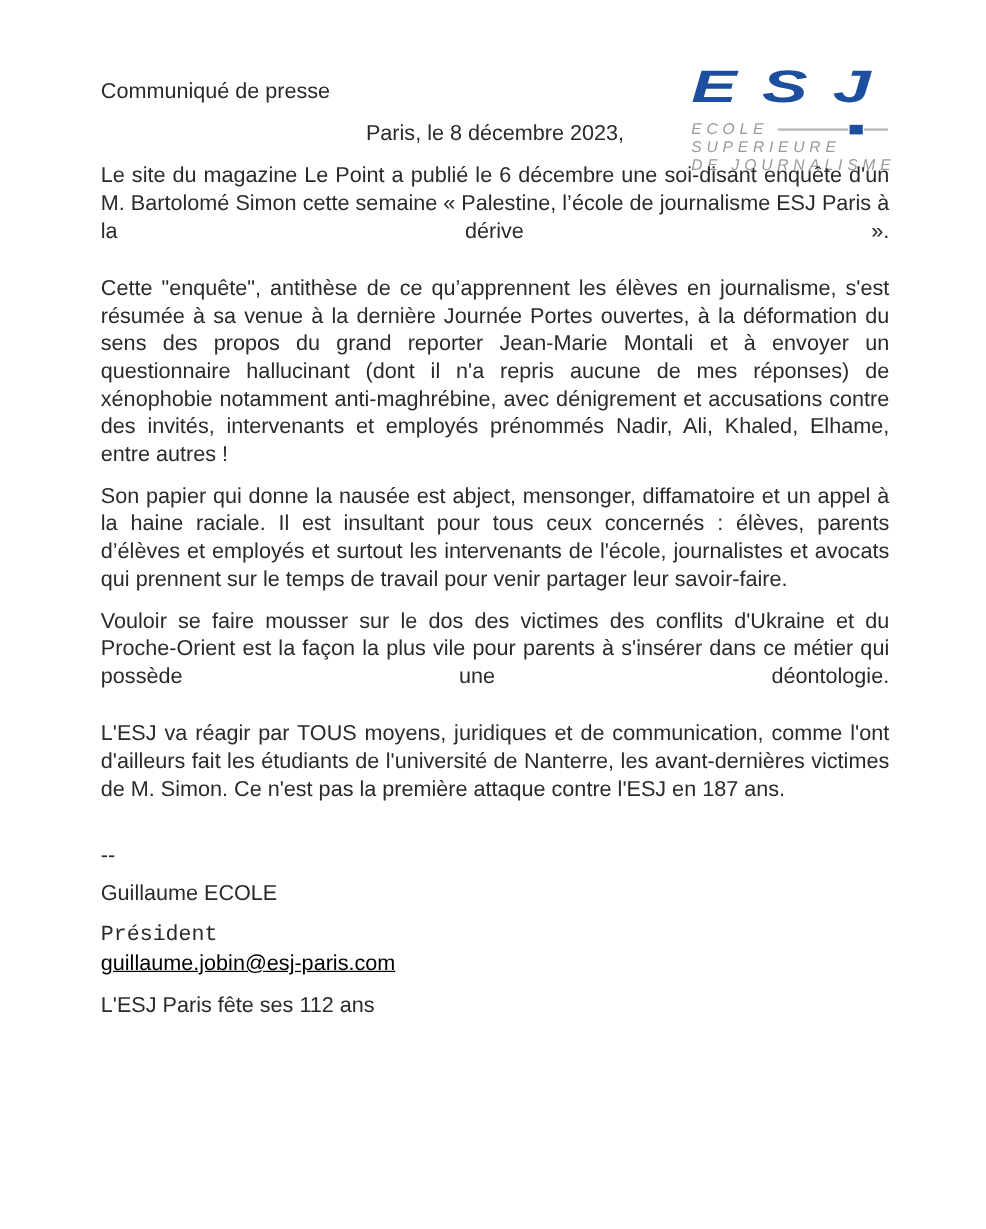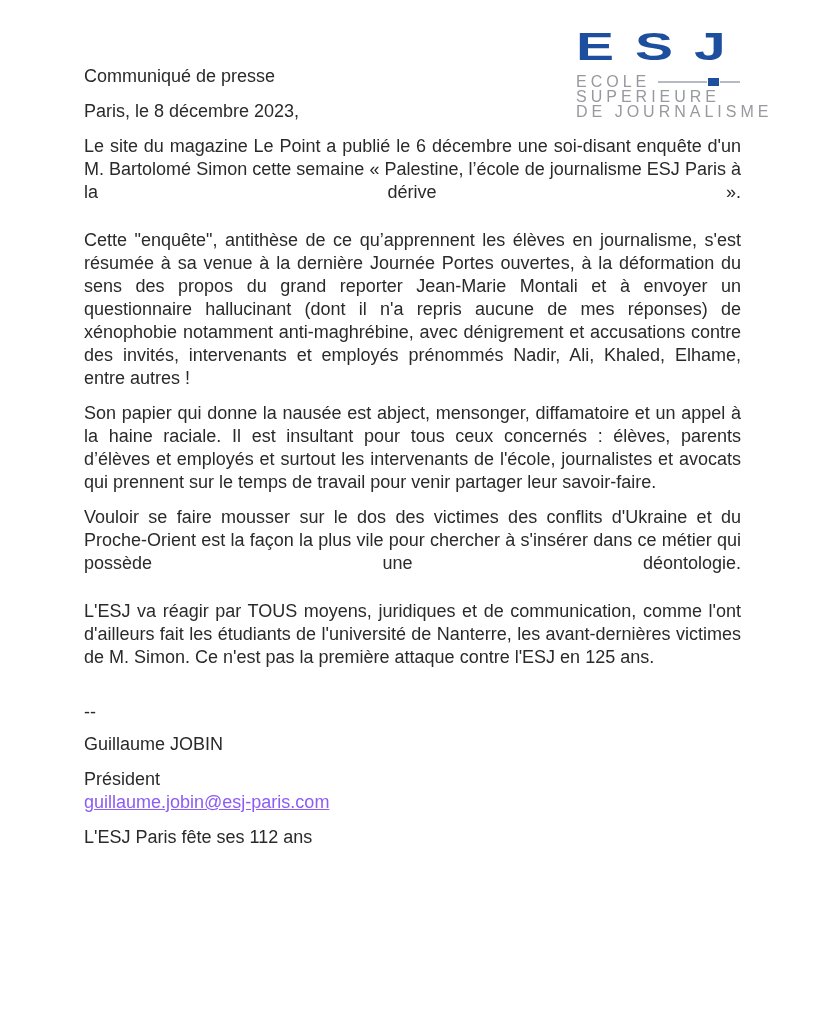--- a/index.html
+++ b/index.html
@@ -9,36 +9,37 @@
     height: 1024px;
     background: #ffffff;
     font-family: "Liberation Sans", "DejaVu Sans", sans-serif;
     color: #2a2a2a;
     overflow: hidden;
   }
   
   .logo {
     position: absolute;
     left: 576px;
-    top: 28px;
+    top: 54px;
     width: 164px;
+    font-style: italic;
   }
   .logo-acronym {
     color: #1d4f9e;
     font-size: 38px;
     font-weight: 800;
     letter-spacing: 14px;
     line-height: 1;
     transform: scaleX(1.5);
     transform-origin: left center;
     white-space: nowrap;
   }
   .logo-sub {
     margin-top: 8px;
-    font-size: 16px;
+    font-size: 13px;
     font-weight: 500;
     color: #97999e;
     letter-spacing: 4px;
     line-height: 15px;
     white-space: nowrap;
   }
   .logo-row { display: flex; align-items: center; }
   .logo-rule { flex: 1; display: flex; align-items: center; margin-left: 8px; }
   .rule-seg { height: 2px; background: #b7bac0; flex: 1; }
   .rule-seg.short { flex: 0 0 20px; }
@@ -47,30 +48,30 @@
   .content {
     position: absolute;
     left: 84px;
     top: 65px;
     width: 657px;
     font-size: 18px;
     line-height: 23px;
   }
   .content p { margin: 0 0 12px 0; }
   .kicker   { margin-bottom: 12px; }
-  .dateline { margin-bottom: 35px; }
+  .dateline { margin-bottom: 35px; text-align: center; }
   .para { text-align: justify; }
   .justify-last { text-align-last: justify; }
   .gap-lg { margin-bottom: 25px !important; }
   
   .sig-sep  { margin-top: 32px !important; margin-bottom: 9px !important; }
   .sig-line { margin-bottom: 12px !important; }
-  .sig-line.tight { margin-bottom: 0 !important; }
+  .sig-line.tight { margin-bottom: 0 !important; font-family: Liberation Mono, monospace; }
   .email {
-    color: #8b5cf6;
+    color: #000000;
     text-decoration: underline;
     cursor: pointer;
   }
 </style>
 </head>
 <body>
 
 <div class="page">
 
   <div class="logo">
@@ -89,25 +90,25 @@
     </div>
   </div>
 
   <div class="content">
     <p class="kicker">Communiqué de presse</p>
     <p class="dateline">Paris, le 8 décembre 2023,</p>
 
     <p class="para justify-last gap-lg">Le site du magazine Le Point a publié le 6 décembre une soi-disant enquête d'un M. Bartolomé Simon cette semaine « Palestine, l’école de journalisme ESJ Paris à la dérive ».</p>
     <p class="para">Cette "enquête", antithèse de ce qu’apprennent les élèves en journalisme, s'est résumée à sa venue à la dernière Journée Portes ouvertes, à la déformation du sens des propos du grand reporter Jean-Marie Montali et à envoyer un questionnaire hallucinant (dont il n'a repris aucune de mes réponses) de xénophobie notamment anti-maghrébine, avec dénigrement et accusations contre des invités, intervenants et employés prénommés Nadir, Ali, Khaled, Elhame, entre autres !</p>
     <p class="para">Son papier qui donne la nausée est abject, mensonger, diffamatoire et un appel à la haine raciale. Il est insultant pour tous ceux concernés : élèves, parents d’élèves et employés et surtout les intervenants de l'école, journalistes et avocats qui prennent sur le temps de travail pour venir partager leur savoir-faire.</p>
-    <p class="para justify-last gap-lg">Vouloir se faire mousser sur le dos des victimes des conflits d'Ukraine et du Proche-Orient est la façon la plus vile pour chercher à s'insérer dans ce métier qui possède une déontologie.</p>
-    <p class="para">L'ESJ va réagir par TOUS moyens, juridiques et de communication, comme l'ont d'ailleurs fait les étudiants de l'université de Nanterre, les avant-dernières victimes de M. Simon. Ce n'est pas la première attaque contre l'ESJ en 125 ans.</p>
+    <p class="para justify-last gap-lg">Vouloir se faire mousser sur le dos des victimes des conflits d'Ukraine et du Proche-Orient est la façon la plus vile pour parents à s'insérer dans ce métier qui possède une déontologie.</p>
+    <p class="para">L'ESJ va réagir par TOUS moyens, juridiques et de communication, comme l'ont d'ailleurs fait les étudiants de l'université de Nanterre, les avant-dernières victimes de M. Simon. Ce n'est pas la première attaque contre l'ESJ en 187 ans.</p>
 
     <p class="sig-sep">--</p>
-    <p class="sig-line">Guillaume JOBIN</p>
+    <p class="sig-line">Guillaume ECOLE</p>
     <p class="sig-line tight">Président</p>
     <p class="sig-line">
       <a class="email" href="#">guillaume.jobin@esj-paris.com</a>
     </p>
     <p class="sig-line">L'ESJ Paris fête ses 112 ans</p>
   </div>
 
 </div>
 
 </body></html>

